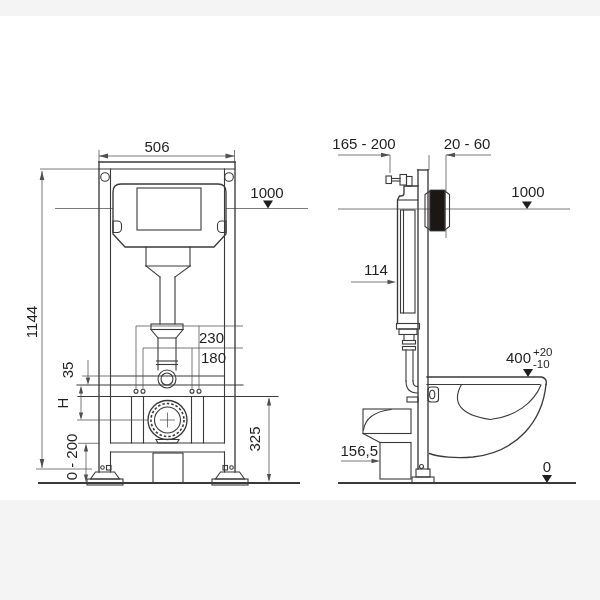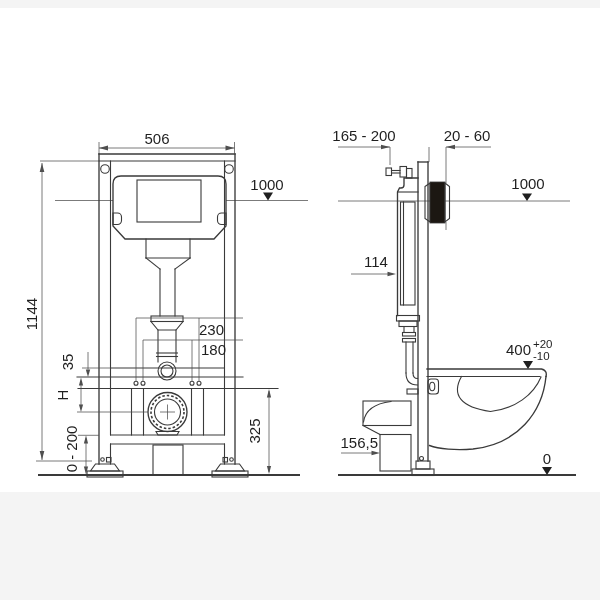--- a/index.html
+++ b/index.html
@@ -1,19 +1,19 @@
 <!DOCTYPE html>
 <html style="--line: #3a3a3a; --dim: #4f4f4f; --text: #1f1f1f; --plate: #1c1712; --bg: #ffffff;"><head>
 <meta charset="utf-8">
 <style>
   :root{
     --line:#3a3a3a; --dim:#4f4f4f; --text:#1f1f1f; --plate:#1c1712; --bg:#ffffff;
   }
   html,body{margin:0;padding:0;background:#f4f4f4;}
-  .page{width:600px;height:484px;background:var(--bg);position:relative;margin:8px auto;}
+  .page{width:600px;height:484px;background:var(--bg);position:relative;margin:16px auto;}
   svg{display:block;}
   .ol{stroke:var(--line);stroke-width:1.1;fill:none;stroke-linecap:square;}
   .ol2{stroke:var(--line);stroke-width:1.35;fill:none;stroke-linecap:square;}
   .tl{stroke:var(--dim);stroke-width:0.75;fill:none;stroke-linecap:butt;}
   .fl{stroke:var(--line);stroke-width:1.8;fill:none;}
   .ar{fill:var(--dim);stroke:none;}
   .mk{fill:var(--text);stroke:none;}
   .blk{fill:var(--plate);stroke:var(--line);stroke-width:0.8;}
   .rib{stroke:var(--line);stroke-width:1.6;fill:none;stroke-dasharray:2.5 2;}
   text{font-family:"Liberation Sans","DejaVu Sans",sans-serif;font-size:15px;fill:var(--text);}

